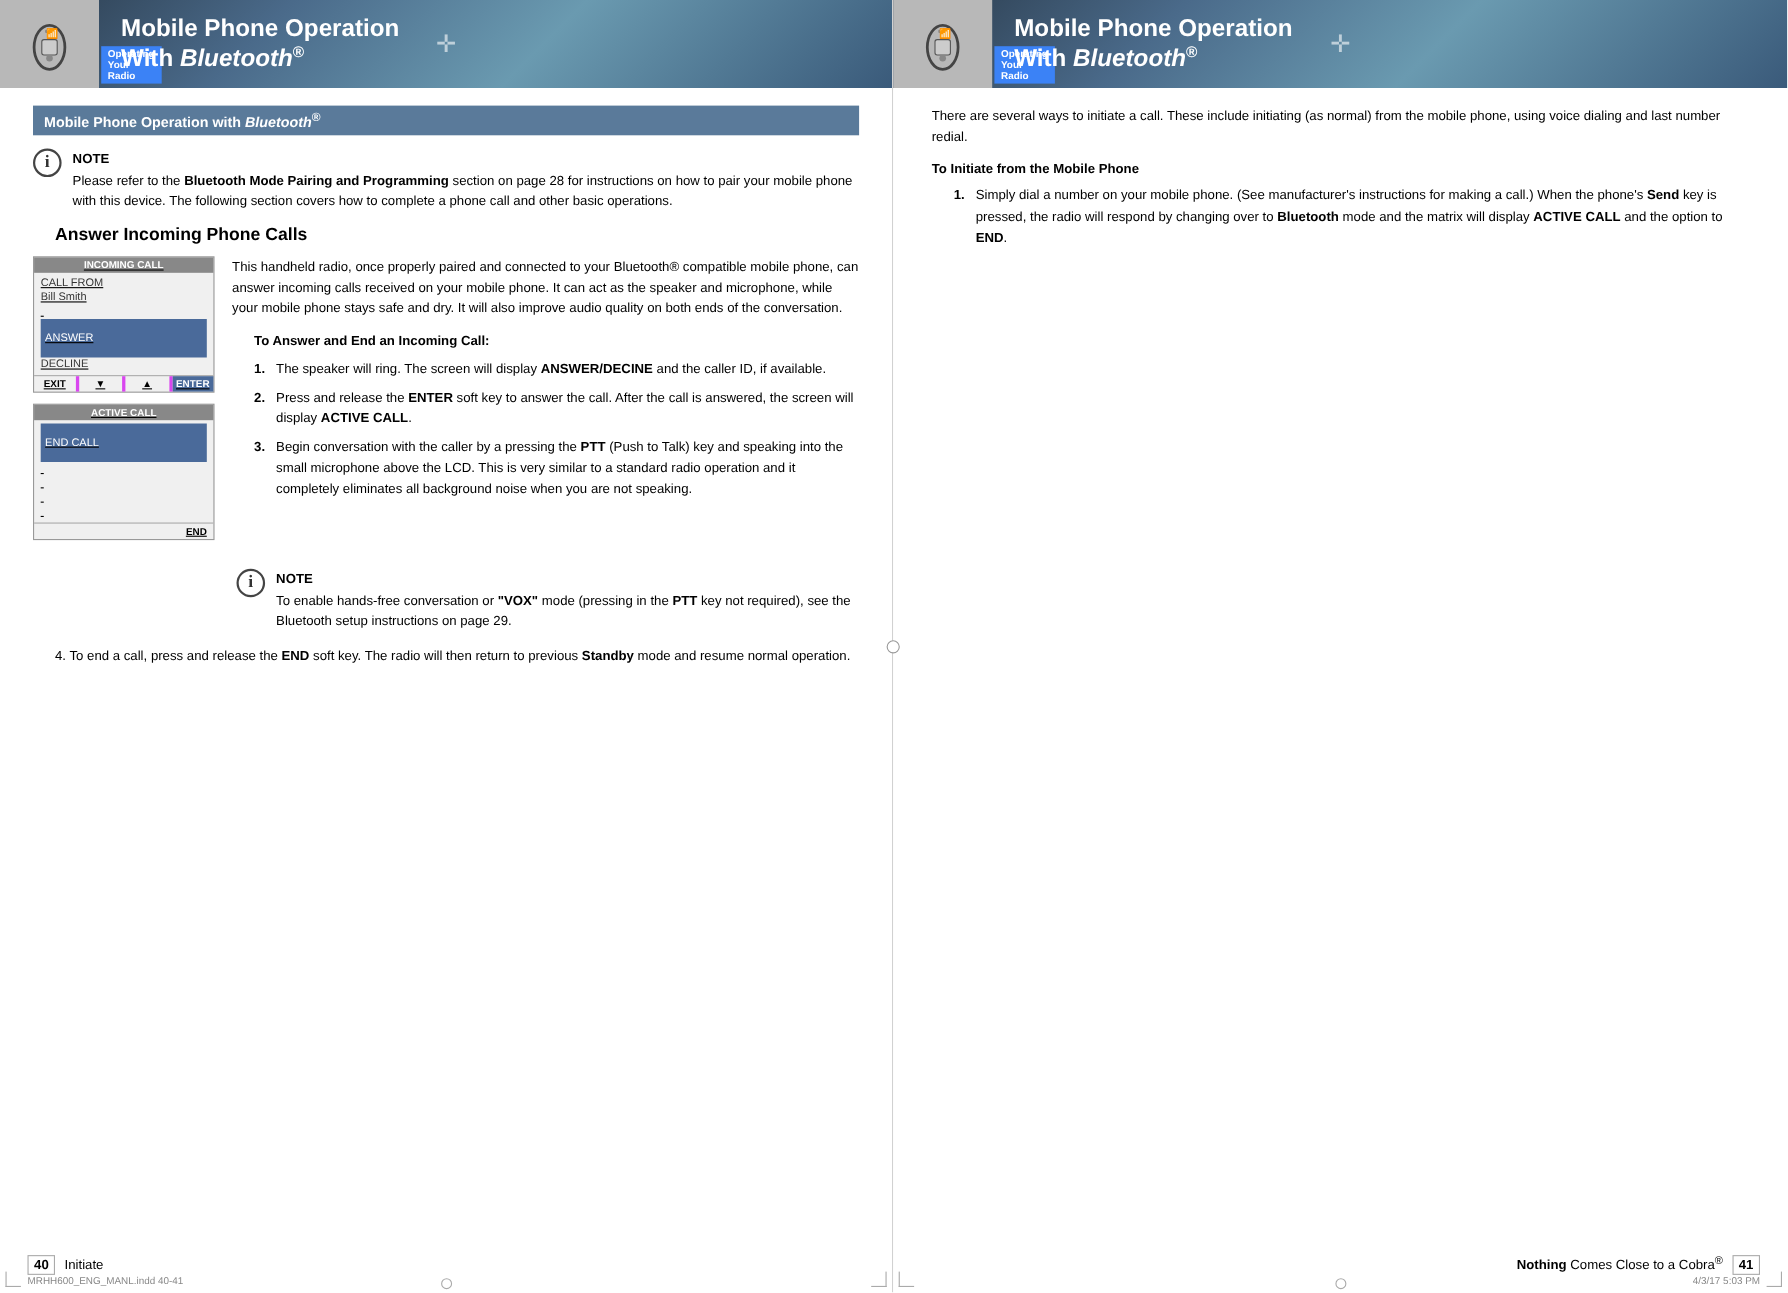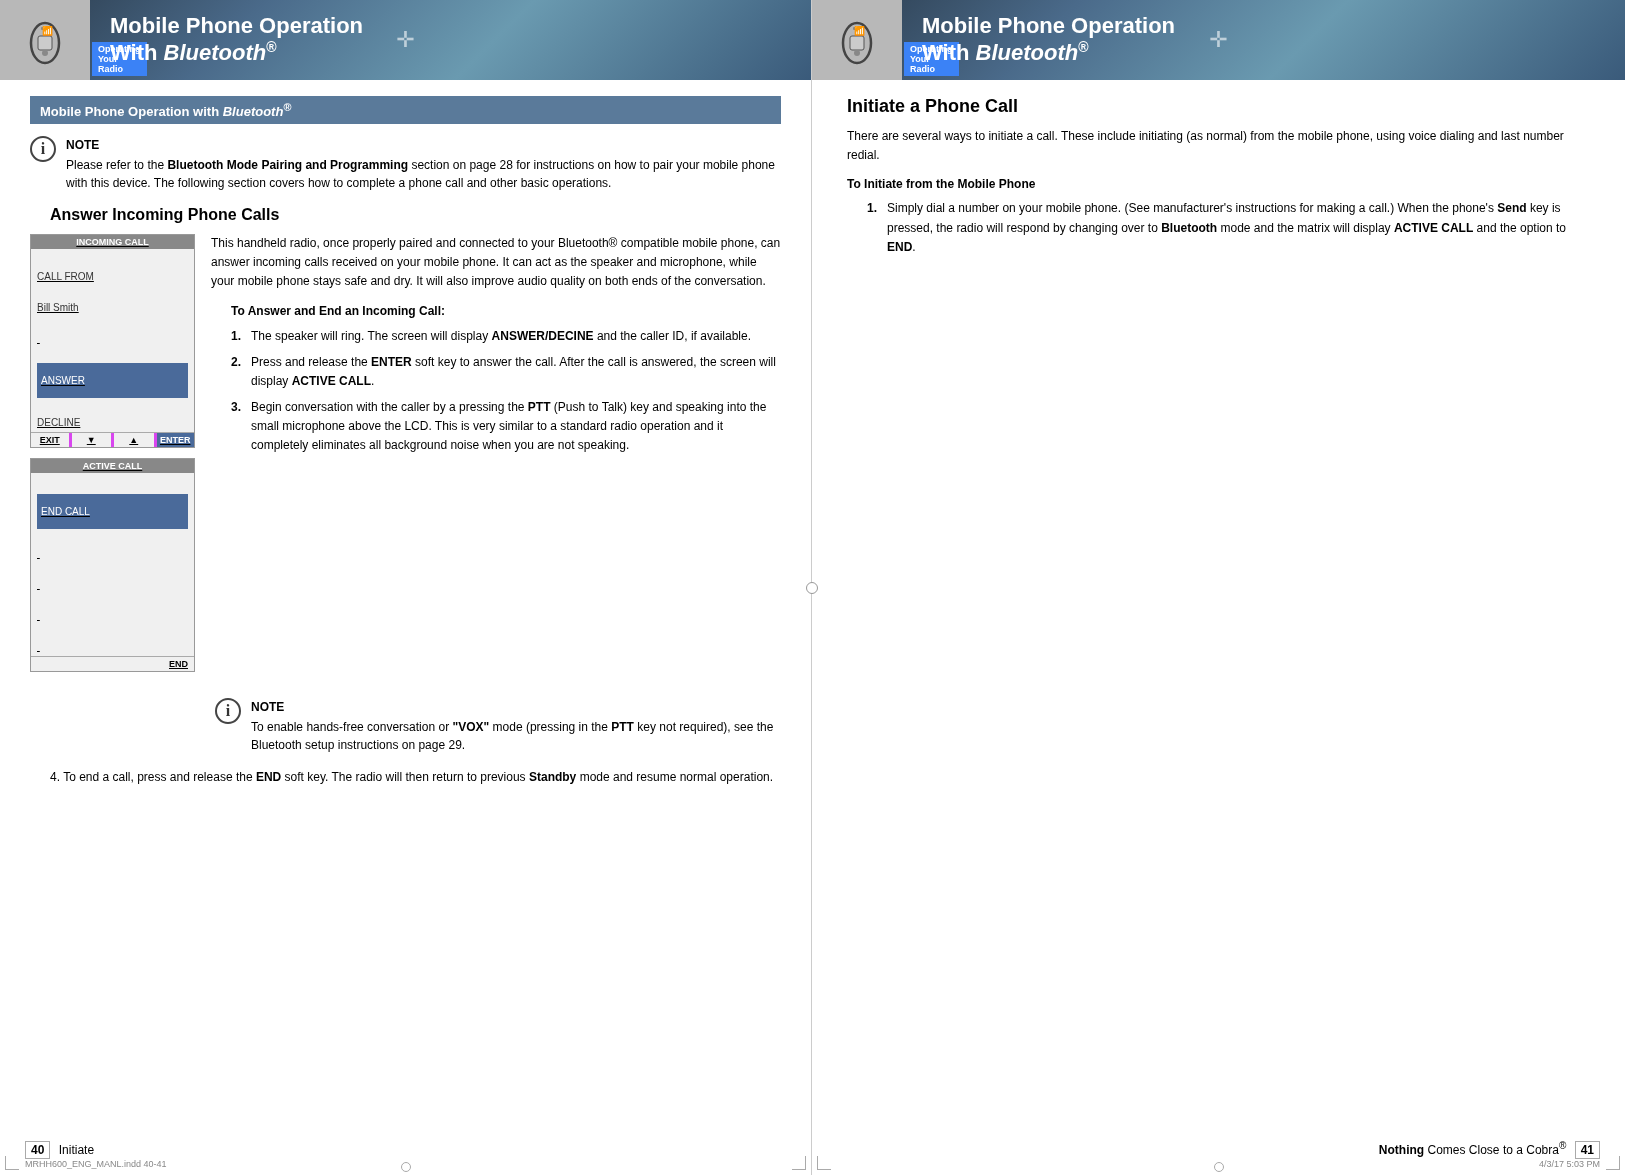--- a/index.html
+++ b/index.html
@@ -183,21 +183,20 @@
     }
 
     .lcd-body {
       padding: 3px 6px;
     }
 
     .lcd-row {
       padding: 1px 0;
       font-size: 10px;
       color: #333;
-      margin-top: 18px;
     }
 
     .lcd-row.highlighted {
       background: #4a6a9a;
       color: #fff;
       padding: 12px 4px;
     }
 
     .lcd-footer {
       display: flex;
@@ -594,21 +593,20 @@
       <div class="header-text-area">
         <div class="header-title-main">Mobile Phone Operation</div>
         <div class="header-title-sub">
           <span>With </span><em>Bluetooth</em><span style="font-size:14px; vertical-align:super;">®</span>
         </div>
       </div>
     </div>
 
     <div class="right-content">
 
-      <div class="initiate-heading">Initiate a Phone Call</div>
 
       <p class="initiate-para">There are several ways to initiate a call. These include  initiating (as normal) from the mobile phone, using voice dialing and last number redial.</p>
 
       <div class="sub-heading">To Initiate from the Mobile Phone</div>
 
       <ol class="numbered-list">
         <li>
           <span class="num">1.</span>
           <span>Simply dial a number on your mobile phone. (See manufacturer's instructions for making a call.) When the phone's </span><span class="bold">Send</span><span> key is pressed, the radio will respond by changing over to </span><span class="bold">Bluetooth</span><span> mode and the matrix will display </span><span class="bold">ACTIVE CALL</span><span> and the option to </span><span class="bold">END</span><span>.</span>
         </li>

